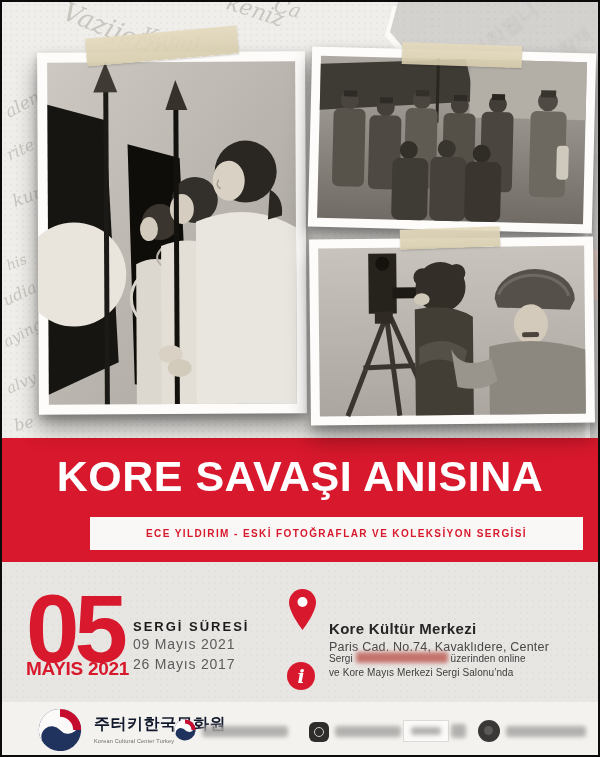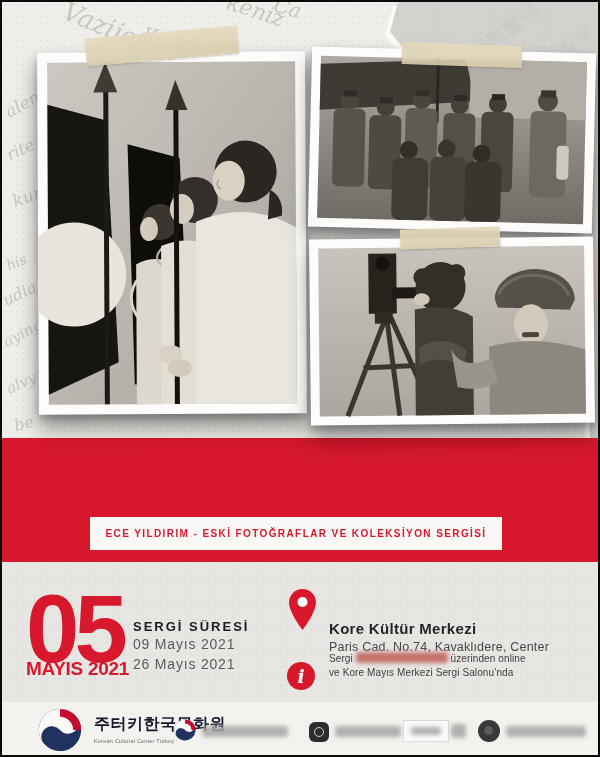--- a/index.html
+++ b/index.html
@@ -21,21 +21,21 @@
   .hw{position:absolute;font-family:"DejaVu Serif",serif;font-style:italic;color:#c9c6c0;z-index:1;white-space:nowrap;}
   .hw.ko{font-family:"Liberation Sans",sans-serif;font-style:normal;color:#bcb9b4;filter:blur(1.2px);opacity:.55;}
   .photo{position:absolute;background:#fdfcfa;box-shadow:0 14px 22px rgba(0,0,0,.38),0 4px 8px rgba(0,0,0,.25);z-index:2;}
   .photo svg{display:block;}
   .tape{position:absolute;background:linear-gradient(180deg,rgba(228,218,190,.92),rgba(214,203,172,.9));
     box-shadow:0 1px 2px rgba(0,0,0,.18);z-index:3;}
   
   .banner{position:absolute;left:0;top:436px;width:100%;height:124px;background:#d8182c;}
   .banner h1{margin:0;position:absolute;left:0;top:8px;width:100%;text-align:center;
     color:#fff;font-size:43px;font-weight:800;letter-spacing:.5px;line-height:60px;}
-  .subtitle-box{position:absolute;left:88px;top:79px;width:412px;height:33px;background:#faf8f6;
+  .subtitle-box{position:absolute;left:88px;top:79px;width:493px;height:33px;background:#faf8f6;
     display:flex;align-items:center;justify-content:center;}
   .subtitle-box span{color:#d8182c;font-size:10px;font-weight:800;letter-spacing:1.4px;white-space:nowrap;}
   
   .details{position:absolute;left:0;top:560px;width:100%;height:140px;background:#e8e6e3;
     background-image:radial-gradient(rgba(0,0,0,.025) 1px,transparent 1px);background-size:6px 6px;}
   .big-day{position:absolute;left:24px;top:30px;color:#d8182c;font-size:96px;line-height:.78;font-weight:800;letter-spacing:-5px;}
   .month-year{position:absolute;left:24px;top:96px;color:#d8182c;font-size:19px;font-weight:800;letter-spacing:-.3px;}
   .duration{position:absolute;left:131px;top:57px;}
   .duration .lbl{font-size:13px;font-weight:800;letter-spacing:2px;color:#1b1b1b;}
   .duration .ln{font-size:14px;color:#5b5b5b;letter-spacing:.8px;line-height:1.45;}
@@ -231,33 +231,34 @@
         </g>
       </svg>
     </div>
 
     <div class="tape" style="left:84px;top:30px;width:152px;height:28px;transform:rotate(-5deg);"></div>
     <div class="tape" style="left:400px;top:42px;width:120px;height:22px;transform:rotate(2deg);"></div>
     <div class="tape" style="left:398px;top:226px;width:100px;height:20px;transform:rotate(-2deg);"></div>
   </div>
 
   <div class="banner">
+    <h1>KORE SAVAŞI ANISINA</h1>
     <div class="subtitle-box">
       <span>ECE YILDIRIM - ESKİ FOTOĞRAFLAR VE KOLEKSİYON SERGİSİ</span>
     </div>
   </div>
 
   <div class="details">
     <div class="big-day">05</div>
     <div class="month-year">MAYIS 2021</div>
 
     <div class="duration">
       <div class="lbl">SERGİ SÜRESİ</div>
       <div class="ln">09 Mayıs 2021</div>
-      <div class="ln">26 Mayıs 2021</div>
+      <div class="ln">26 Mayıs 2017</div>
     </div>
 
     <div class="venue-row">
       <svg class="pin" width="27" height="41" viewBox="0 0 27 41">
         <path d="M13.5 0C6 0 0 6 0 13.5 0 23.6 13.5 41 13.5 41S27 23.6 27 13.5C27 6 21 0 13.5 0z" fill="#d8182c"></path>
         <circle cx="13.5" cy="13" r="5" fill="#fff"></circle>
       </svg>
       <div class="venue-txt">
         <div class="venue-name">Kore Kültür Merkezi</div>
         <div class="venue-addr">Paris Cad. No.74, Kavaklıdere, Center</div>

